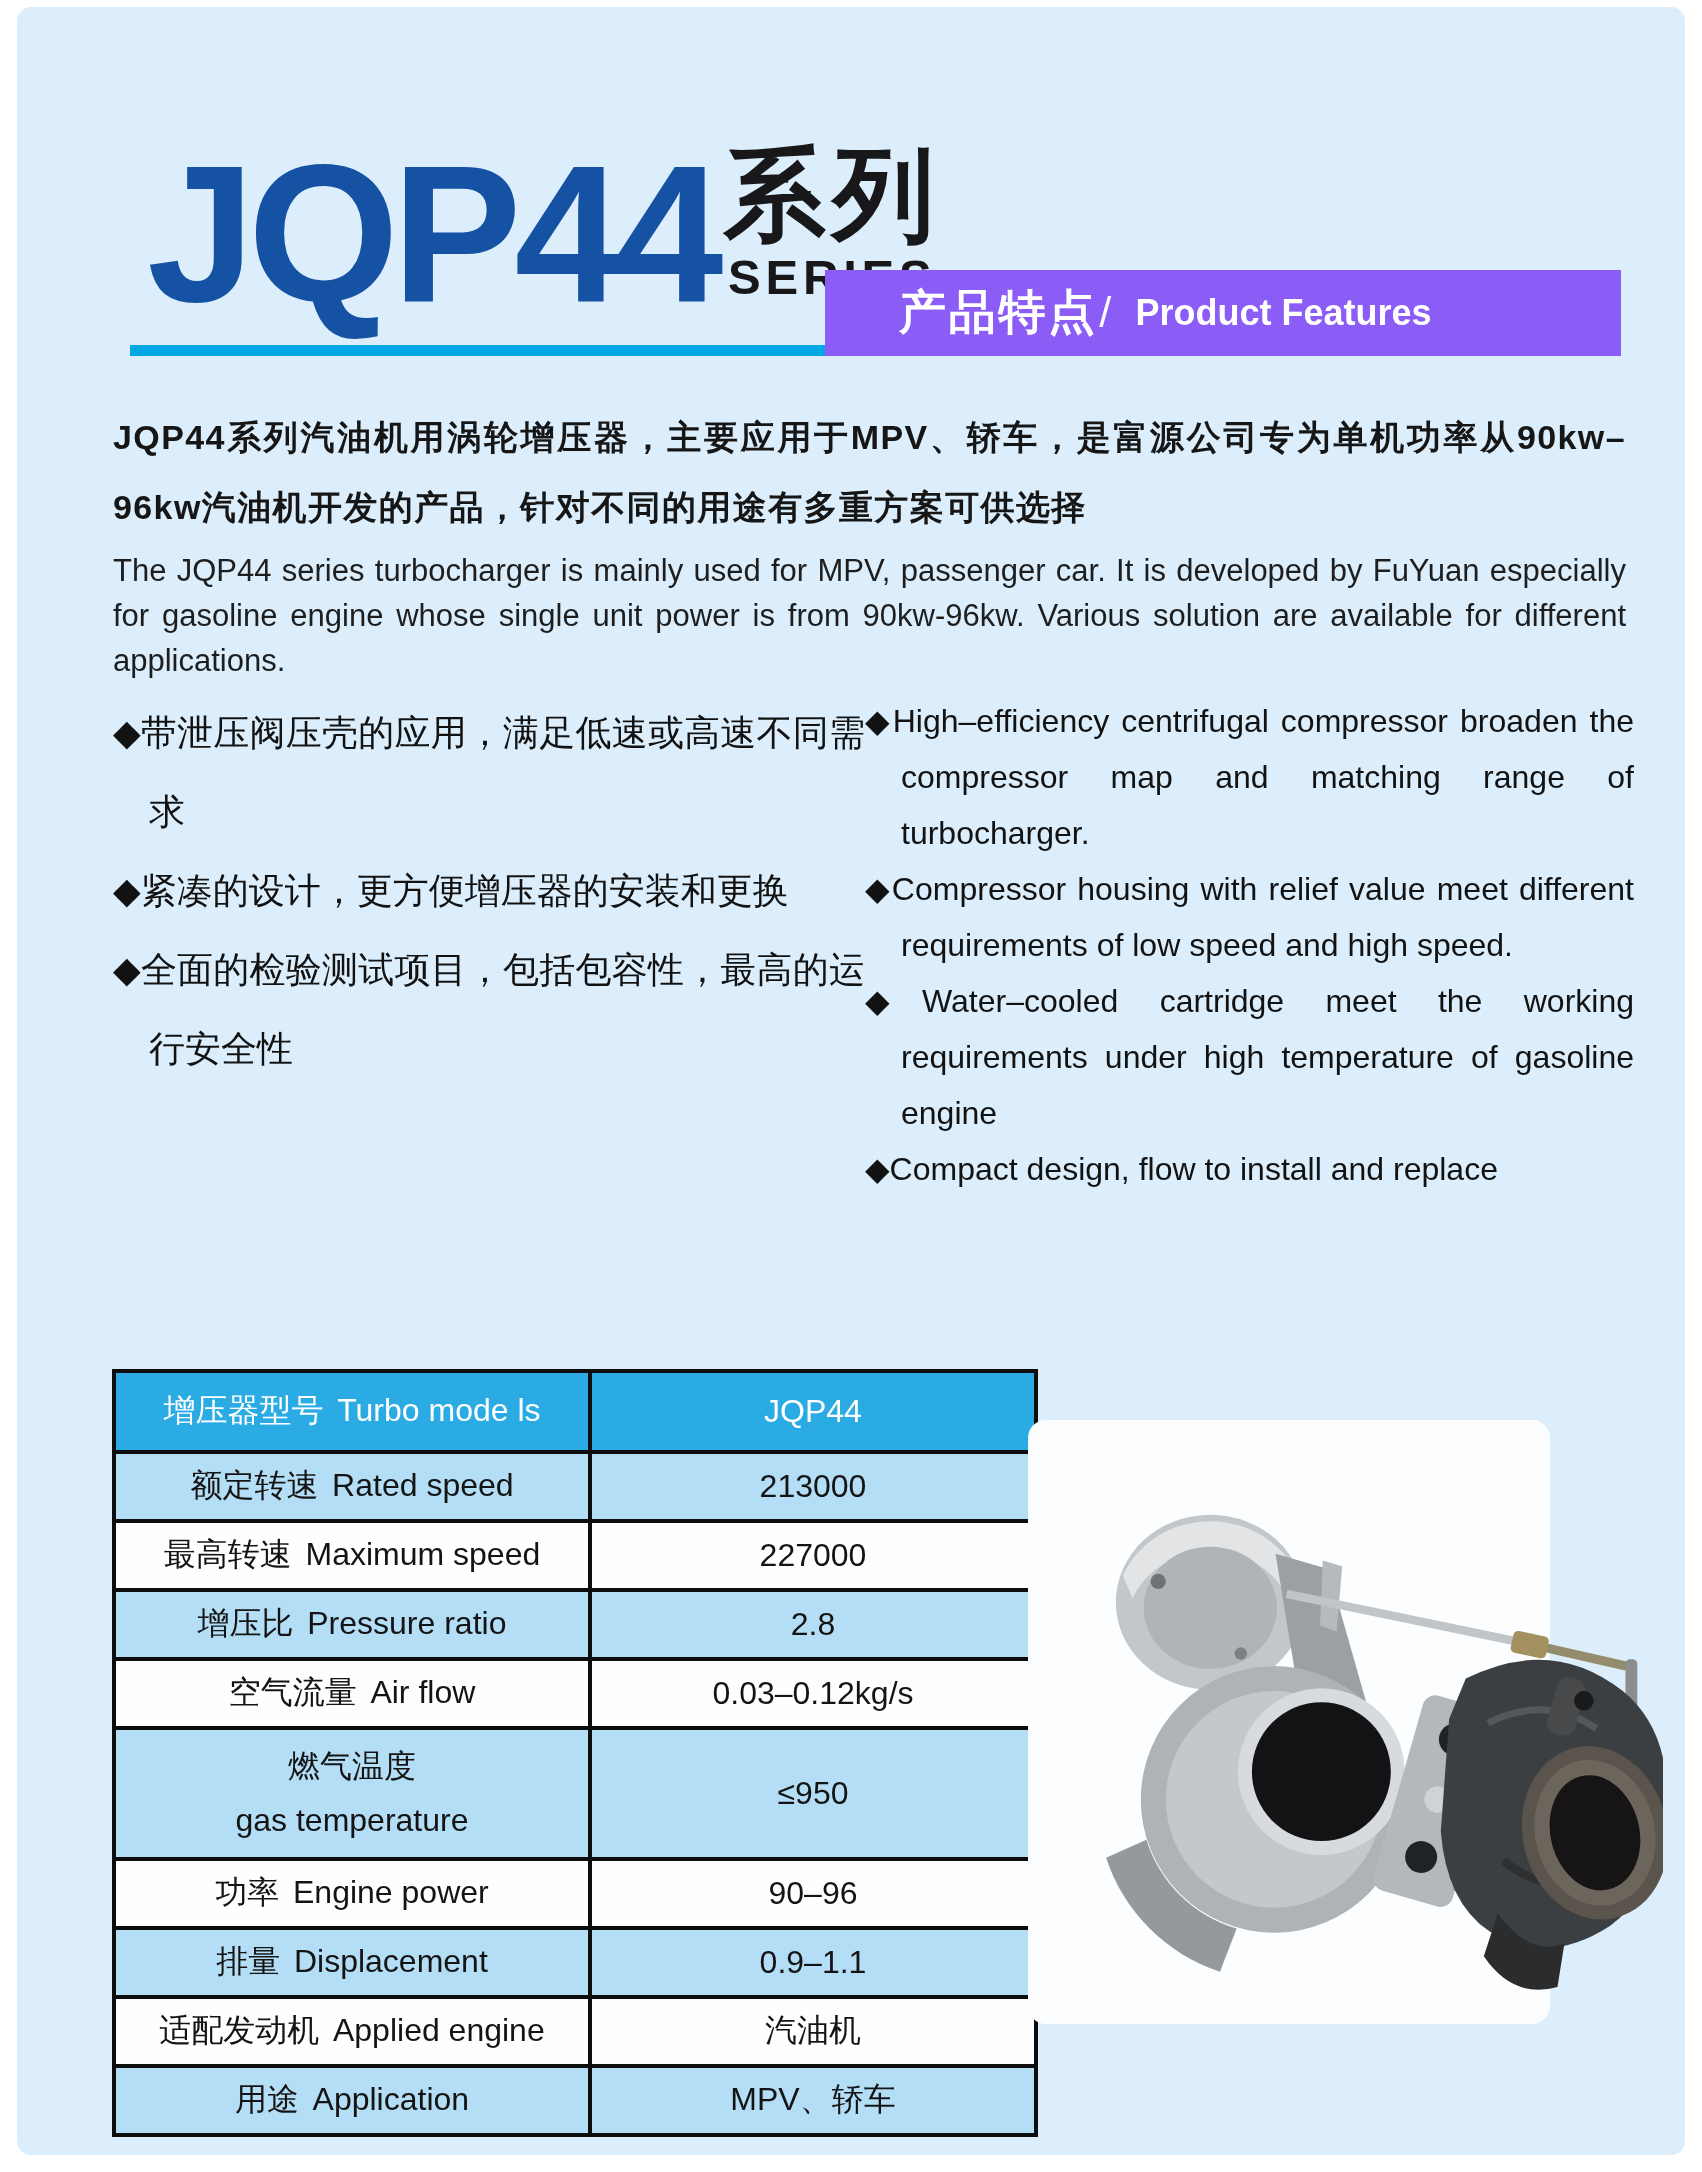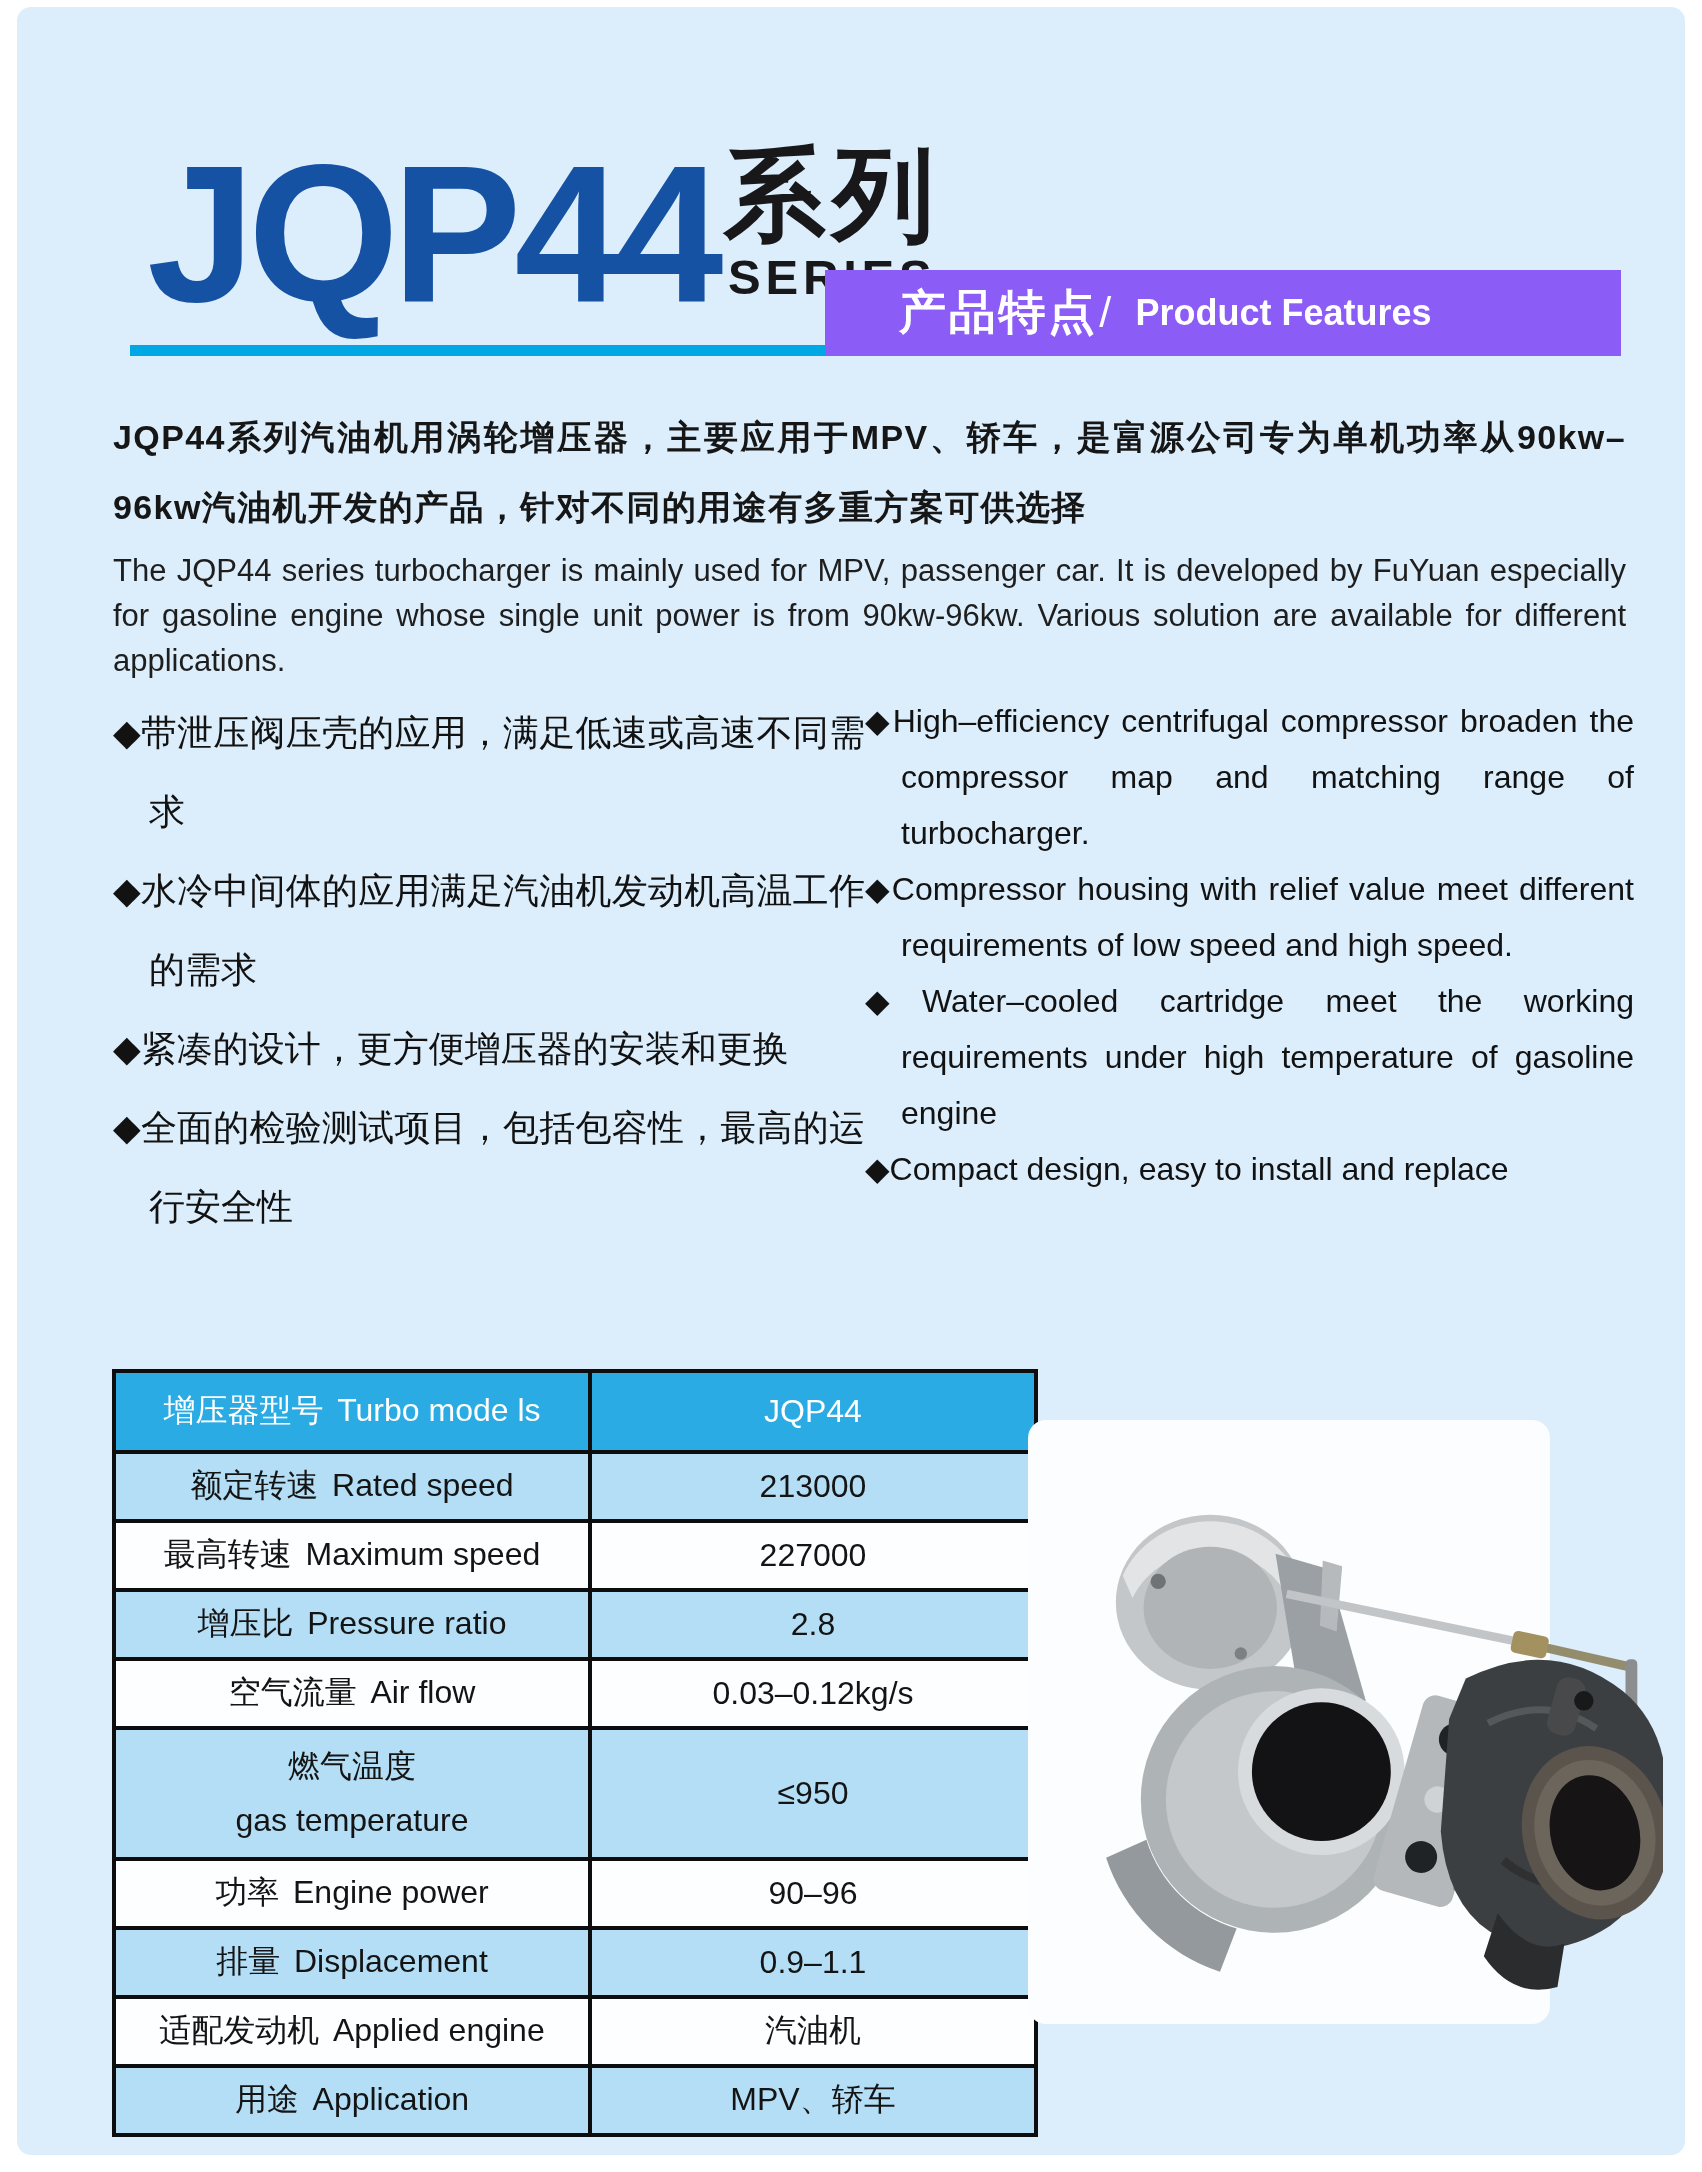--- a/index.html
+++ b/index.html
@@ -75,29 +75,28 @@
       <span class="sep">/</span>
       <span class="en">Product Features</span>
     </div>
 
     <div class="headline-cn">JQP44系列汽油机用涡轮增压器，主要应用于MPV、轿车，是富源公司专为单机功率从90kw–96kw汽油机开发的产品，针对不同的用途有多重方案可供选择</div>
     <div class="body-en">The JQP44 series turbocharger is mainly used for MPV, passenger car. It is developed by FuYuan especially for gasoline engine whose single unit power is from 90kw-96kw. Various solution are  available for different applications.</div>
 
     <div class="features">
       <ul class="feat feat-cn">
         <li><span class="dia">◆</span><span>带泄压阀压壳的应用，满足低速或高速不同需求</span></li>
-        <li><span class="dia">◆</span><span>水冷中间体的应用满足汽油机发动机高温工作的需求</span></li>
         <li><span class="dia">◆</span><span>紧凑的设计，更方便增压器的安装和更换</span></li>
         <li><span class="dia">◆</span><span>全面的检验测试项目，包括包容性，最高的运行安全性</span></li>
       </ul>
       <ul class="feat feat-en">
         <li><span class="dia">◆</span><span>High–efficiency centrifugal compressor broaden the compressor map and matching range of turbocharger.</span></li>
         <li><span class="dia">◆</span><span>Compressor housing with relief value meet different requirements of low speed and high speed.</span></li>
         <li><span class="dia">◆</span><span>Water–cooled cartridge meet the working requirements under high temperature of gasoline engine</span></li>
-        <li><span class="dia">◆</span><span>Compact design, easy to install and replace</span></li>
+        <li><span class="dia">◆</span><span>Compact design, flow to install and replace</span></li>
       </ul>
     </div>
 
     <table class="spec">
       <thead>
         <tr>
           <td class="c1"><span class="lblcn">增压器型号</span><span>Turbo mode ls</span></td>
           <td class="c2">JQP44</td>
         </tr>
       </thead>

